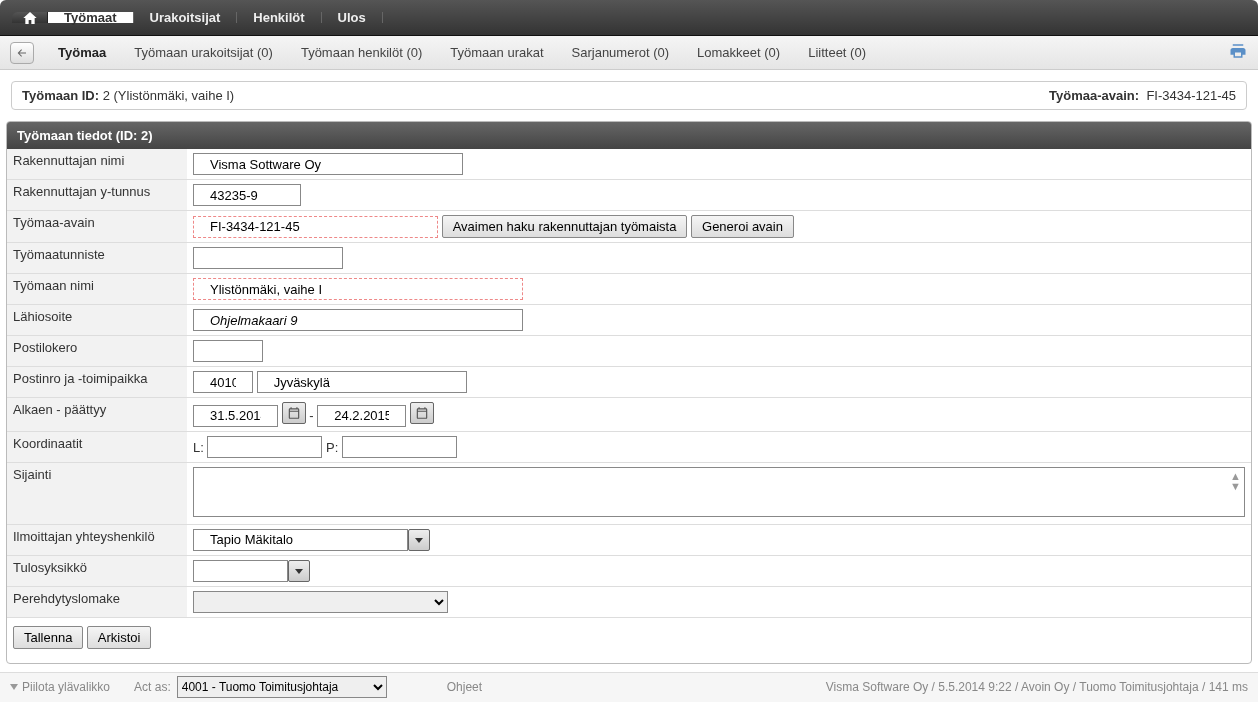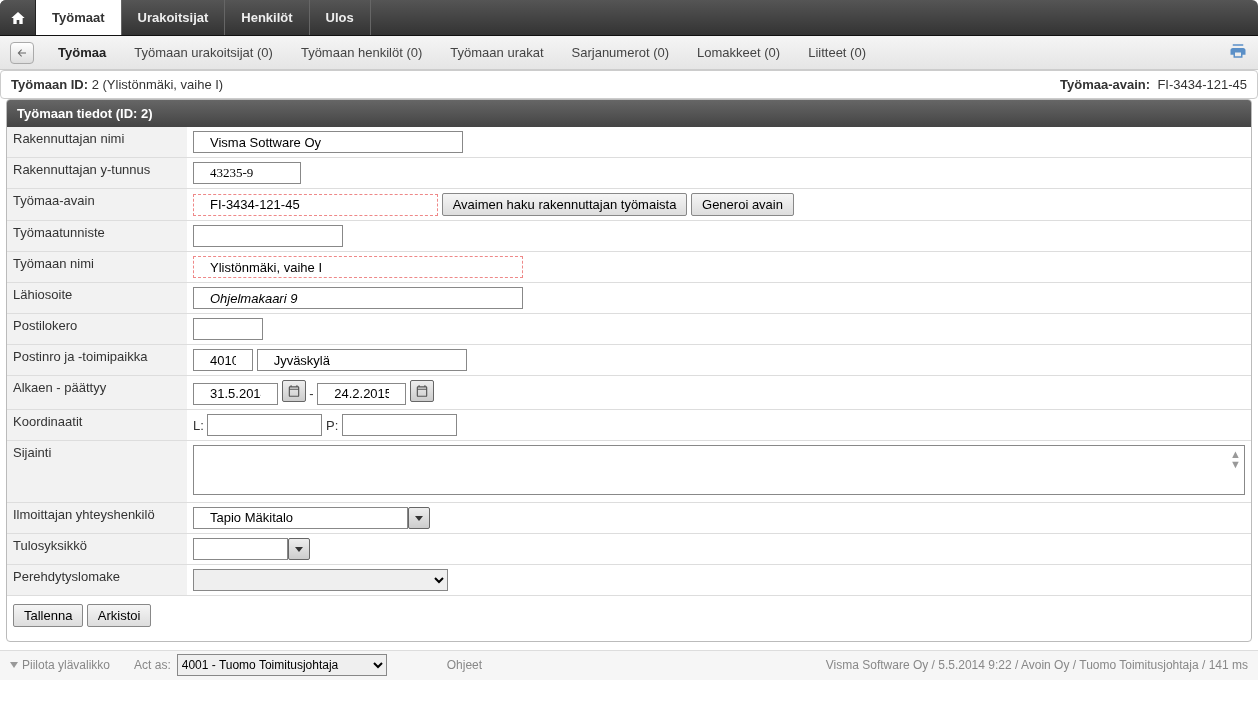--- a/index.html
+++ b/index.html
@@ -1,28 +1,28 @@
 <!DOCTYPE html>
 <html><head>
 <meta charset="utf-8">
 <style>
 *{box-sizing:border-box;margin:0;padding:0;}
 body{font-family:Verdana,Arial,sans-serif;font-size:12px;background:#fff;color:#333;}
 .app{width:1258px;}
-.topbar{background:linear-gradient(#555,#333);height:36px;display:flex;align-items:stretch;padding:0;border-bottom:1px solid #111;border-radius:6px 6px 0 0;}
+.topbar{background:linear-gradient(#555,#333);height:36px;display:flex;align-items:stretch;padding:12px;border-bottom:1px solid #111;border-radius:6px 6px 0 0;}
 .home-btn{width:36px;display:flex;align-items:center;justify-content:center;background:linear-gradient(#555,#333);border-right:1px solid #222;border-radius:6px 0 0 0;}
 .home-btn svg{fill:#fff;}
 .tab{padding:0 16px;display:flex;align-items:center;color:#eee;font-weight:bold;font-size:13px;border-right:1px solid #666;cursor:pointer;}
 .tab.active{background:#fff;color:#333;border-radius:0;}
 .subbar{background:linear-gradient(#f5f5f5,#e5e5e5);height:34px;display:flex;align-items:center;padding:0 10px;border-bottom:1px solid #ccc;}
 .back-btn{width:24px;height:22px;border:1px solid #aaa;border-radius:4px;display:flex;align-items:center;justify-content:center;background:linear-gradient(#fff,#ddd);margin-right:10px;cursor:pointer;}
 .sub-item{padding:0 14px;color:#444;font-size:13px;cursor:pointer;}
 .sub-item.active{font-weight:bold;color:#222;}
 .print-btn{margin-left:auto;cursor:pointer;}
-.idrow{border:1px solid #ccc;border-radius:4px;margin:0;padding:6px 10px;display:flex;font-size:13px;font-weight:bold;}
+.idrow{border:1px solid #ccc;border-radius:4px;margin:11px;padding:6px 10px;display:flex;font-size:13px;font-weight:bold;}
 .idrow .right{margin-left:auto;}
 .content{margin:0 6px 8px;border:1px solid #bbb;border-radius:4px;overflow:hidden;}
 .panel-hdr{background:linear-gradient(#666,#444);color:#fff;font-weight:bold;padding:6px 10px;font-size:13px;}
 table.form{width:100%;border-collapse:collapse;}
 table.form td{border-bottom:1px solid #ddd;padding:4px 6px;font-size:13px;vertical-align:top;}
 table.form td.label{width:180px;background:#f2f2f2;}
 input[type=text]{border:1px solid #888;padding:2px 16px;font-size:13px;height:22px;}
 input.req{border:1px dashed #e88;}
 .btn{background:linear-gradient(#f5f5f5,#ddd);border:1px solid #888;padding:3px 10px;font-size:13px;cursor:pointer;border-radius:2px;}
 textarea{border:1px solid #888;width:100%;height:50px;resize:none;font-family:inherit;font-size:13px;padding:2px;}
@@ -88,21 +88,21 @@
   <div class="content">
     <div class="panel-hdr">Työmaan tiedot (ID: 2)</div>
     <table class="form">
       <tbody>
           <tr>
         <td class="label">Rakennuttajan nimi</td>
         <td><input type="text" style="width: 270px;" value="Visma Sottware Oy"></td>
       </tr>
       <tr>
         <td class="label">Rakennuttajan y-tunnus</td>
-        <td><input type="text" style="width: 108px; font-family: Liberation Serif, serif;" value="43235-9"></td>
+        <td><input type="text" style="width: 108px;" value="43235-9"></td>
       </tr>
       <tr>
         <td class="label">Työmaa-avain</td>
         <td>
           <input type="text" class="req" style="width: 245px;" value="FI-3434-121-45">
           <button class="btn">Avaimen haku rakennuttajan työmaista</button>
           <button class="btn">Generoi avain</button>
         </td>
       </tr>
       <tr>

